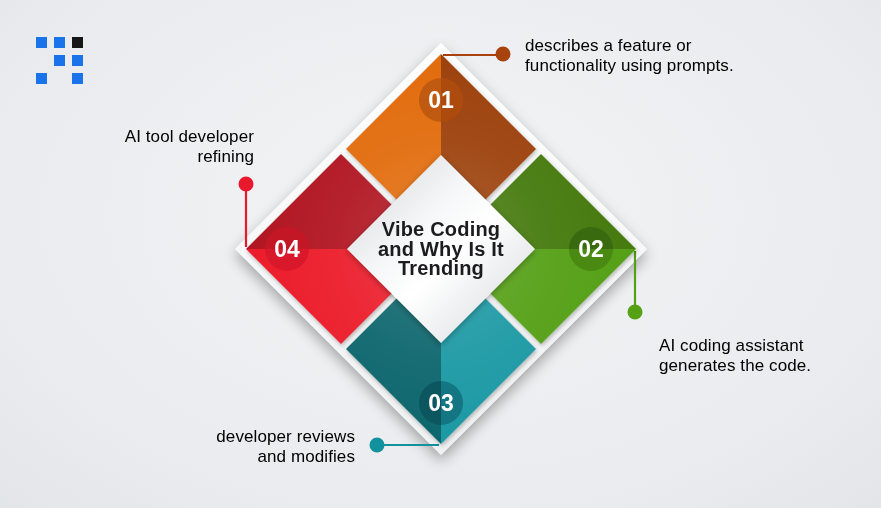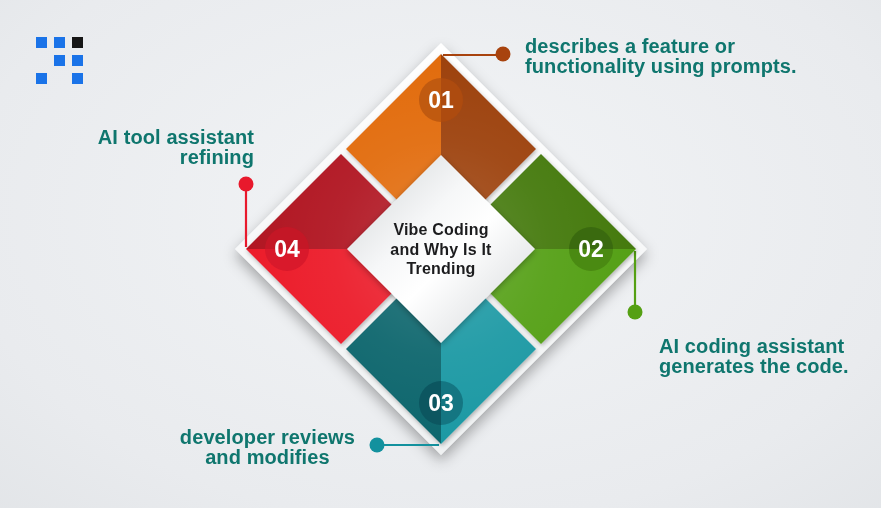--- a/index.html
+++ b/index.html
@@ -13,30 +13,30 @@
   
   .logo{position:absolute;left:36px;top:37px;width:48px;height:48px;}
   .logo .sq{position:absolute;width:11px;height:11px;background:var(--logo-blue,#1a73e8);}
   .logo .sq.dark{background:var(--logo-dark,#161616);}
   .r0{top:0;} .r1{top:18px;} .r2{top:36px;}
   .c0{left:0;} .c1{left:18px;} .c2{left:36px;}
   
   .center-title{
     position:absolute;left:361px;top:220px;width:160px;
     text-align:center;white-space:pre-line;
-    font-size:16px;line-height:19.5px;font-weight:600;color:#1c1c1e;letter-spacing:.2px;
+    font-size:20px;line-height:19.5px;font-weight:600;color:#1c1c1e;letter-spacing:.2px;
   }
   
   .callout{
-    position:absolute;white-space:pre-line;color:#0f766e;
-    font-size:20px;line-height:20px;font-weight:700;letter-spacing:.1px;
+    position:absolute;white-space:pre-line;color:#000000;
+    font-size:17px;line-height:20px;font-weight:400;letter-spacing:.1px;
   }
   .callout.l1{left:525px;top:36px;text-align:left;}
   .callout.l2{left:659px;top:336px;text-align:left;}
-  .callout.l3{right:526px;top:427px;text-align:center;}
+  .callout.l3{right:526px;top:427px;text-align:right;}
   .callout.l4{right:627px;top:127px;text-align:right;}
   .num{
     font-family:"Liberation Sans",sans-serif;font-weight:700;font-size:23px;fill:#ffffff;
   }
 </style>
 </head>
 <body style="--logo-blue: #1a73e8; --logo-dark: #161616;">
 
 <div class="stage">
 
@@ -137,21 +137,21 @@
   <div class="center-title">Vibe Coding
 and Why Is It
 Trending</div>
 
   <div class="callout l1">describes a feature or
 functionality using prompts.</div>
   <div class="callout l2">AI coding assistant
 generates the code.</div>
   <div class="callout l3">developer reviews
 and modifies</div>
-  <div class="callout l4">AI tool assistant
+  <div class="callout l4">AI tool developer
 refining</div>
 
   <div class="logo">
     <div class="sq r0 c0"></div>
     <div class="sq r0 c1"></div>
     <div class="sq r0 c2 dark"></div>
     <div class="sq r1 c1"></div>
     <div class="sq r1 c2"></div>
     <div class="sq r2 c0"></div>
     <div class="sq r2 c2"></div>

